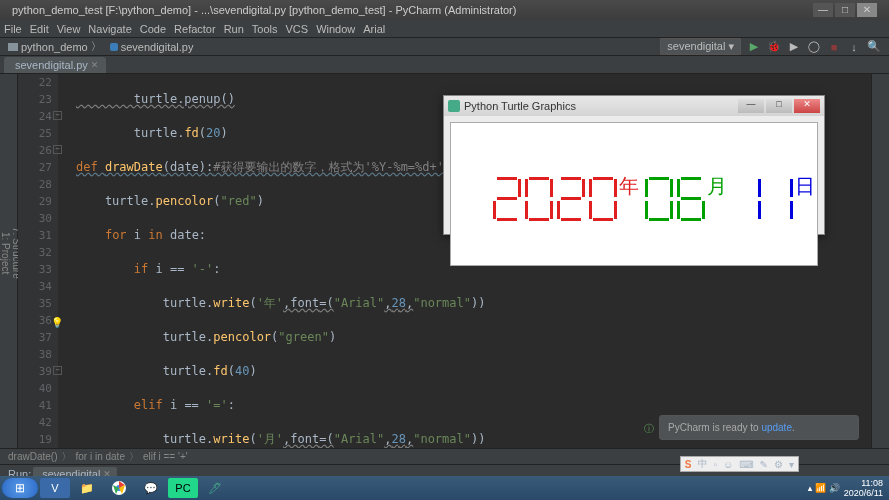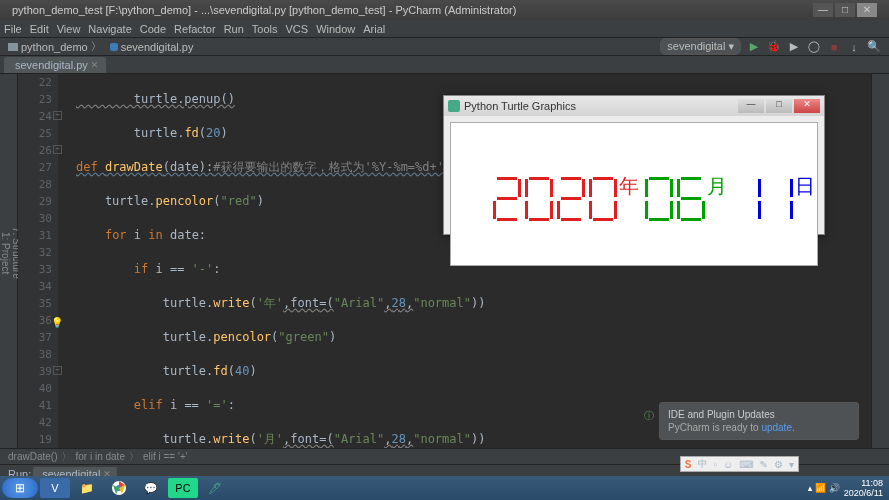--- a/index.html
+++ b/index.html
@@ -15,21 +15,21 @@
 
 .menubar { height: 18px; background: #3c3f41; display: flex; align-items: center; padding: 0 4px; font-size: 11px; color: #bbb; gap: 8px; border-bottom: 1px solid #222; }
 .menubar span { cursor: pointer; }
 
 
 .navbar { height: 18px; background: #3c3f41; display: flex; align-items: center; padding: 0 8px; font-size: 11px; color: #bbb; border-bottom: 1px solid #222; }
 .navbar .navitem { margin-right: 8px; display: flex; align-items: center; gap: 3px; }
 .navbar .folder-icon { width: 10px; height: 8px; background: #87939a; display: inline-block; }
 .navbar .py-icon { width: 8px; height: 8px; background: #3c7cb8; border-radius: 2px; display: inline-block; }
 .navbar .right { margin-left: auto; display: flex; align-items: center; gap: 6px; }
-.navbar .runconfig { background: #4e5254; border: 1px solid #555; padding: 1px 6px; border-radius: 6px; cursor: pointer; }
+.navbar .runconfig { background: #4e5254; border: 1px solid #555; padding: 1px 6px; border-radius: 1px; cursor: pointer; }
 .navbar .iconbtn { width: 14px; height: 14px; display: flex; align-items: center; justify-content: center; cursor: pointer; }
 .play { color: #59a869; }
 .bug { color: #6b9a6b; }
 
 
 .tabbar { height: 18px; background: #3c3f41; display: flex; align-items: flex-end; padding: 0 4px; font-size: 11px; border-bottom: 1px solid #222; }
 .tab { background: #515658; padding: 2px 8px; border-top-left-radius: 3px; border-top-right-radius: 3px; margin-right: 2px; display: flex; align-items: center; gap: 3px; cursor: pointer; }
 .tab .close { color: #888; font-size: 9px; }
 
 
@@ -279,21 +279,20 @@
   
   
   
   
   
   
 </div>
 
 <div class="notif">
   <span class="nicon">ⓘ</span>
-  <div class="ntitle">IDE and Plugin Updates</div>
   <div class="nbody">
     <span>PyCharm is ready to </span><span class="link">update</span><span>.</span>
   </div>
 </div>
 
 <div class="turtlewin">
   <div class="twtitle">
     <span class="twicon"></span>
     <span class="twt">Python Turtle Graphics</span>
     <span class="twbtn min">—</span>

